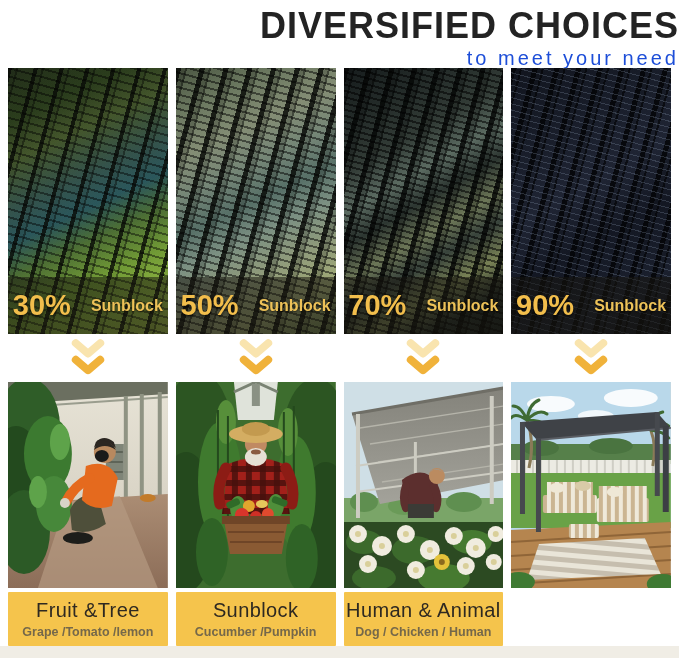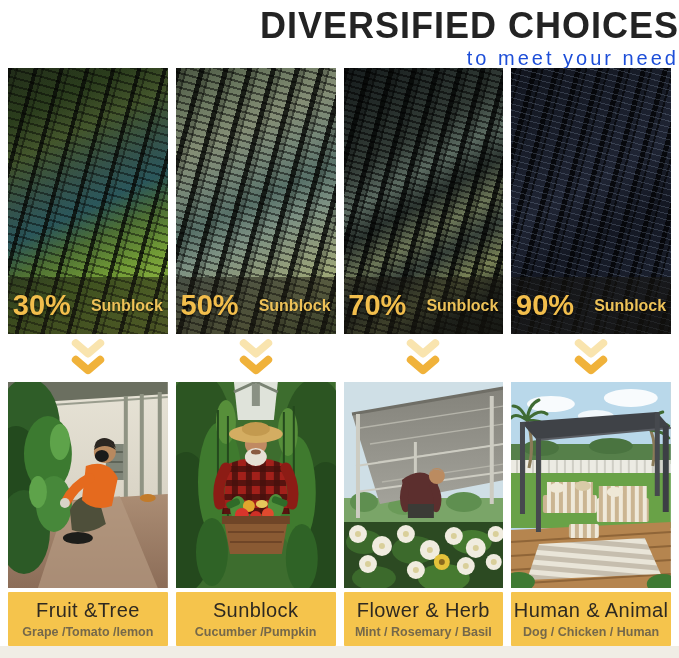--- a/index.html
+++ b/index.html
@@ -338,23 +338,19 @@
   <div class="grid label-row">
     <div class="label-box">
       <h3>Fruit &amp;Tree</h3>
       <p>Grape /Tomato /lemon</p>
     </div>
     <div class="label-box">
       <h3>Sunblock</h3>
       <p>Cucumber /Pumpkin</p>
     </div>
     <div class="label-box">
-      <h3>Flower &amp; Herb</h3>
-      <p>Mint / Rosemary / Basil</p>
-    </div>
-    <div class="label-box">
       <h3>Human &amp; Animal</h3>
       <p>Dog / Chicken / Human</p>
     </div>
   </div>
 
   <div class="footer-strip"></div>
 </div>
 
 </body></html>

